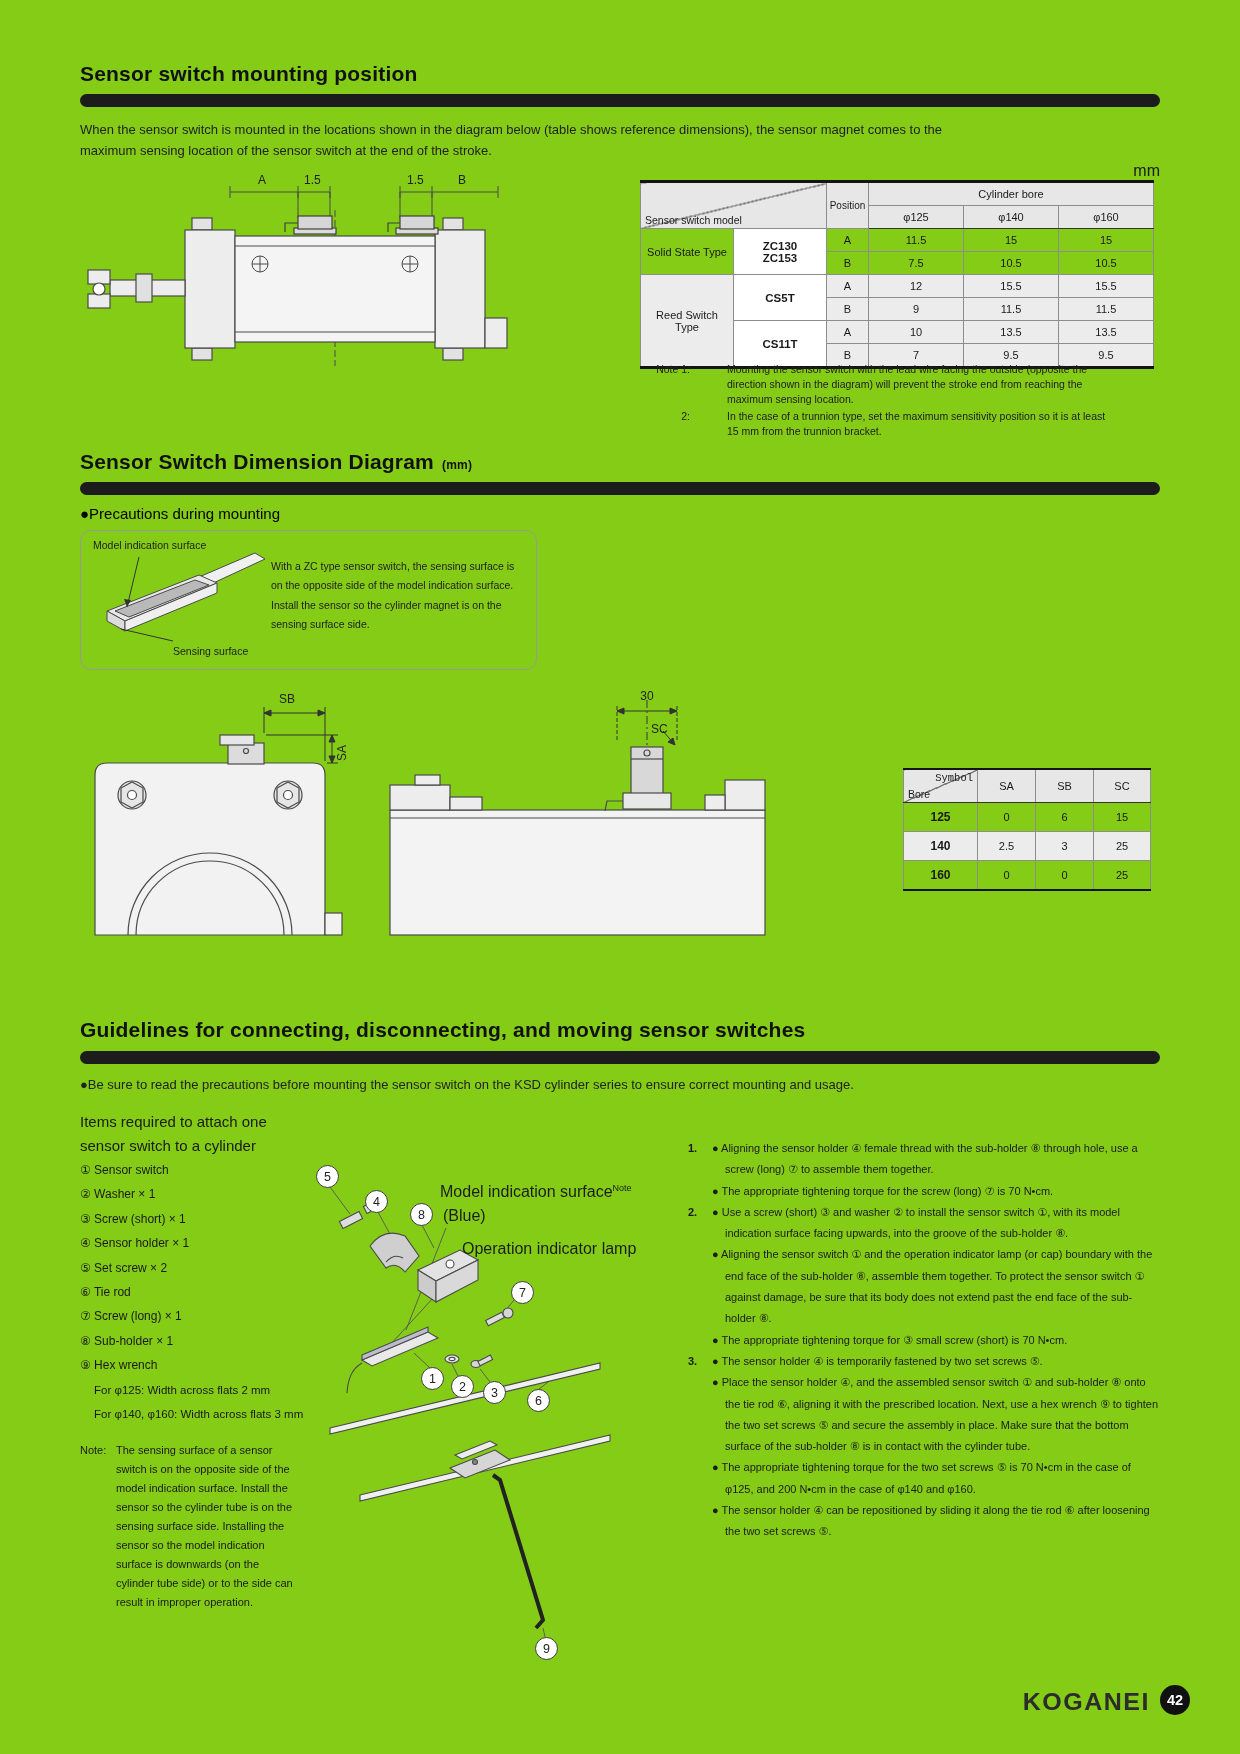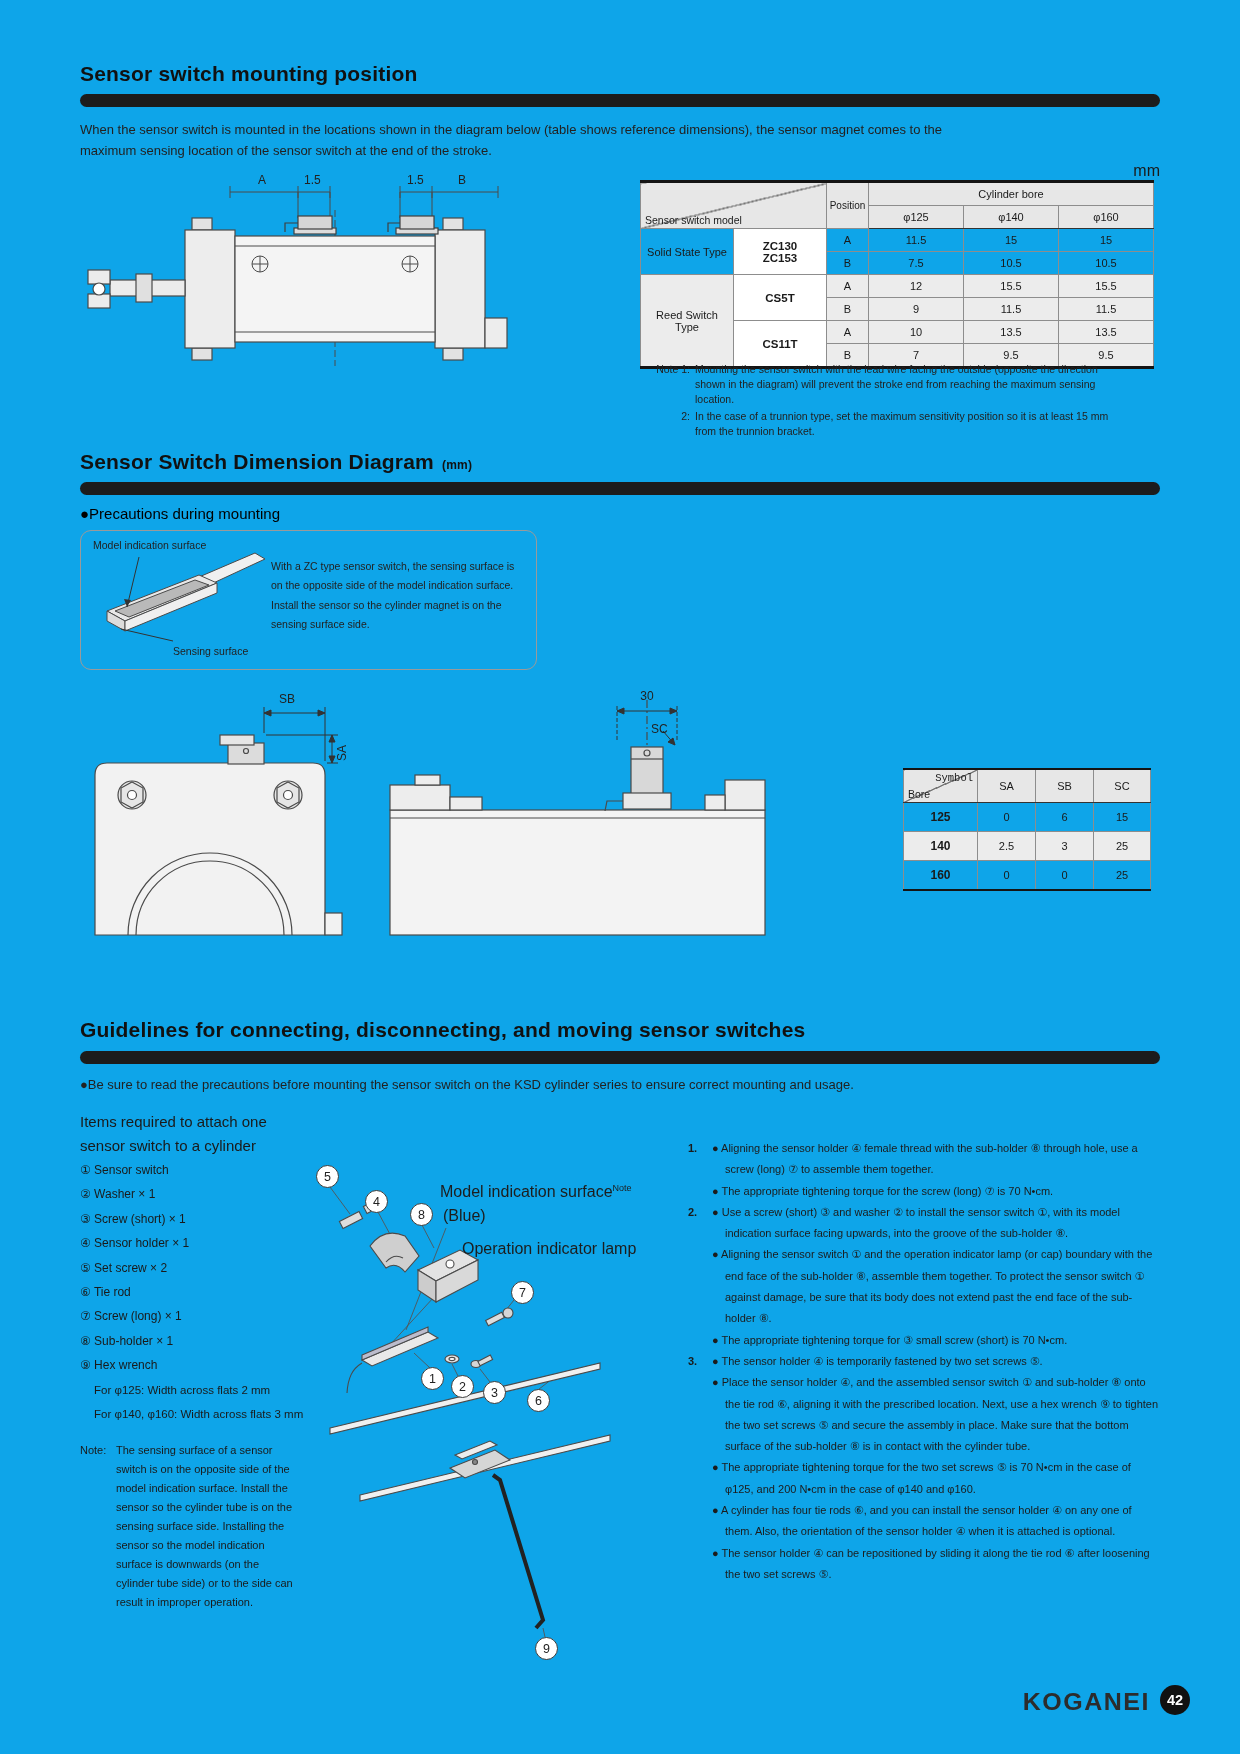--- a/index.html
+++ b/index.html
@@ -1,16 +1,16 @@
 <!DOCTYPE html>
 <html><head>
 <meta charset="utf-8">
 <style>
   html,body{margin:0;padding:0;background:#9a9a9a;}
-  .page{position:relative;width:1240px;height:1754px;margin:0 auto;background:#0ea5e9;
+  .page{position:relative;width:1240px;height:1754px;margin:0 auto;background:#84cc16;
         font-family:"Liberation Sans","DejaVu Sans",sans-serif;color:#1a1a1a;overflow:hidden;}
   .abs{position:absolute;}
   .h1{position:absolute;left:80px;font-size:21px;font-weight:bold;letter-spacing:.2px;color:#111;}
   .bar{position:absolute;left:80px;width:1080px;height:13px;background:#1c1c1c;border-radius:7px;}
   .body-text{font-size:13px;line-height:1.6;color:#222;}
   .small{font-size:10.5px;line-height:1.45;color:#222;}
   .hsuf{font-size:12px;font-weight:bold;margin-left:8px;}
 
   
   table{border-collapse:collapse;table-layout:fixed;}
@@ -26,21 +26,21 @@
   .hr2 td{border-bottom:1.6px solid #333;}
   .corner{position:relative;background:#e7e7e7 linear-gradient(to bottom right,
           transparent calc(50% - .7px), #777 calc(50% - .7px), #777 calc(50% + .7px), transparent calc(50% + .7px));}
   .corner .bl{position:absolute;left:4px;bottom:2px;font-size:10.5px;}
   .corner .tr{position:absolute;right:4px;top:2px;font-size:10.5px;font-family:Liberation Mono, monospace;}
   .boreb{font-weight:bold;font-size:12px;}
 
   
   .noterow{display:flex;margin-bottom:1px;}
   .nlab{flex:none;width:50px;text-align:right;padding-right:5px;}
-  .ntext{flex:1;}
+  .ntext{flex:1;margin-left:32px;}
 
   
   .pbox{position:absolute;left:80px;top:530px;width:455px;height:138px;border:1.5px solid #9a9a9a;border-radius:11px;}
 
   
   .items-heading{font-size:15px;line-height:24px;}
   .item{font-size:12px;line-height:24.4px;white-space:nowrap;}
   .subitem{font-size:11.5px;line-height:24.5px;padding-left:14px;white-space:nowrap;}
   .lnote{display:flex;margin-top:14px;}
   .lnote .nlab2{flex:none;width:36px;font-size:11px;line-height:19px;}
@@ -454,21 +454,20 @@
         <div class="b">● Aligning the sensor switch ① and the operation indicator lamp (or cap) boundary with the end face of the sub-holder ⑧, assemble them together. To protect the sensor switch ① against damage, be sure that its body does not extend past the end face of the sub-holder ⑧.</div>
         <div class="b">● The appropriate tightening torque for ③ small screw (short) is 70 N•cm.</div>
       </div>
     </div>
     <div class="step">
       <span class="snum">3.</span>
       <div class="sbul">
         <div class="b">● The sensor holder ④ is temporarily fastened by two set screws ⑤.</div>
         <div class="b">● Place the sensor holder ④, and the assembled sensor switch ① and sub-holder ⑧ onto the tie rod ⑥, aligning it with the prescribed location. Next, use a hex wrench ⑨ to tighten the two set screws ⑤ and secure the assembly in place. Make sure that the bottom surface of the sub-holder ⑧ is in contact with the cylinder tube.</div>
         <div class="b">● The appropriate tightening torque for the two set screws ⑤ is 70 N•cm in the case of φ125, and 200 N•cm in the case of φ140 and φ160.</div>
-        <div class="b">● A cylinder has four tie rods ⑥, and you can install the sensor holder ④ on any one of them. Also, the orientation of the sensor holder ④ when it is attached is optional.</div>
         <div class="b">● The sensor holder ④ can be repositioned by sliding it along the tie rod ⑥ after loosening the two set screws ⑤.</div>
       </div>
     </div>
   </div>
 
   <div class="logo">KOGANEI</div>
   <div class="badge">42</div>
 
 </div>
 

